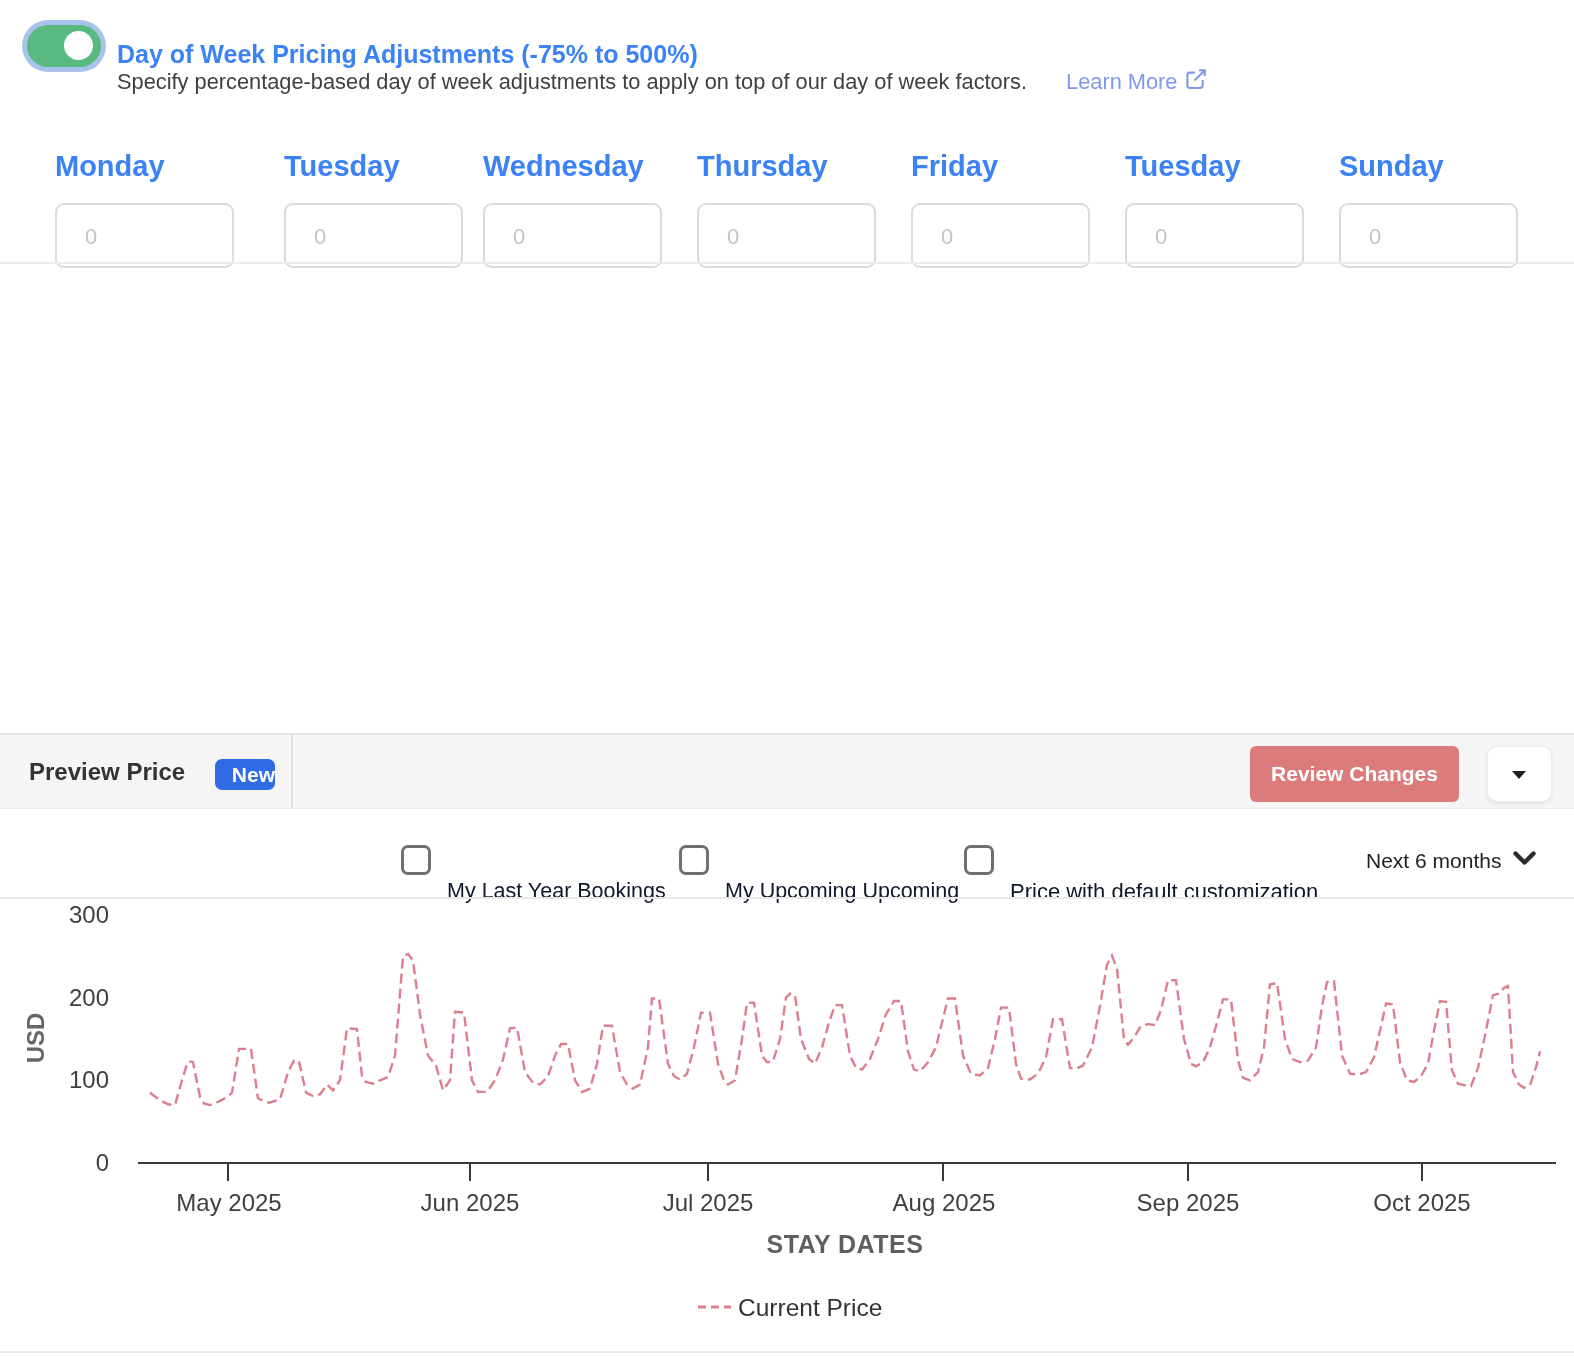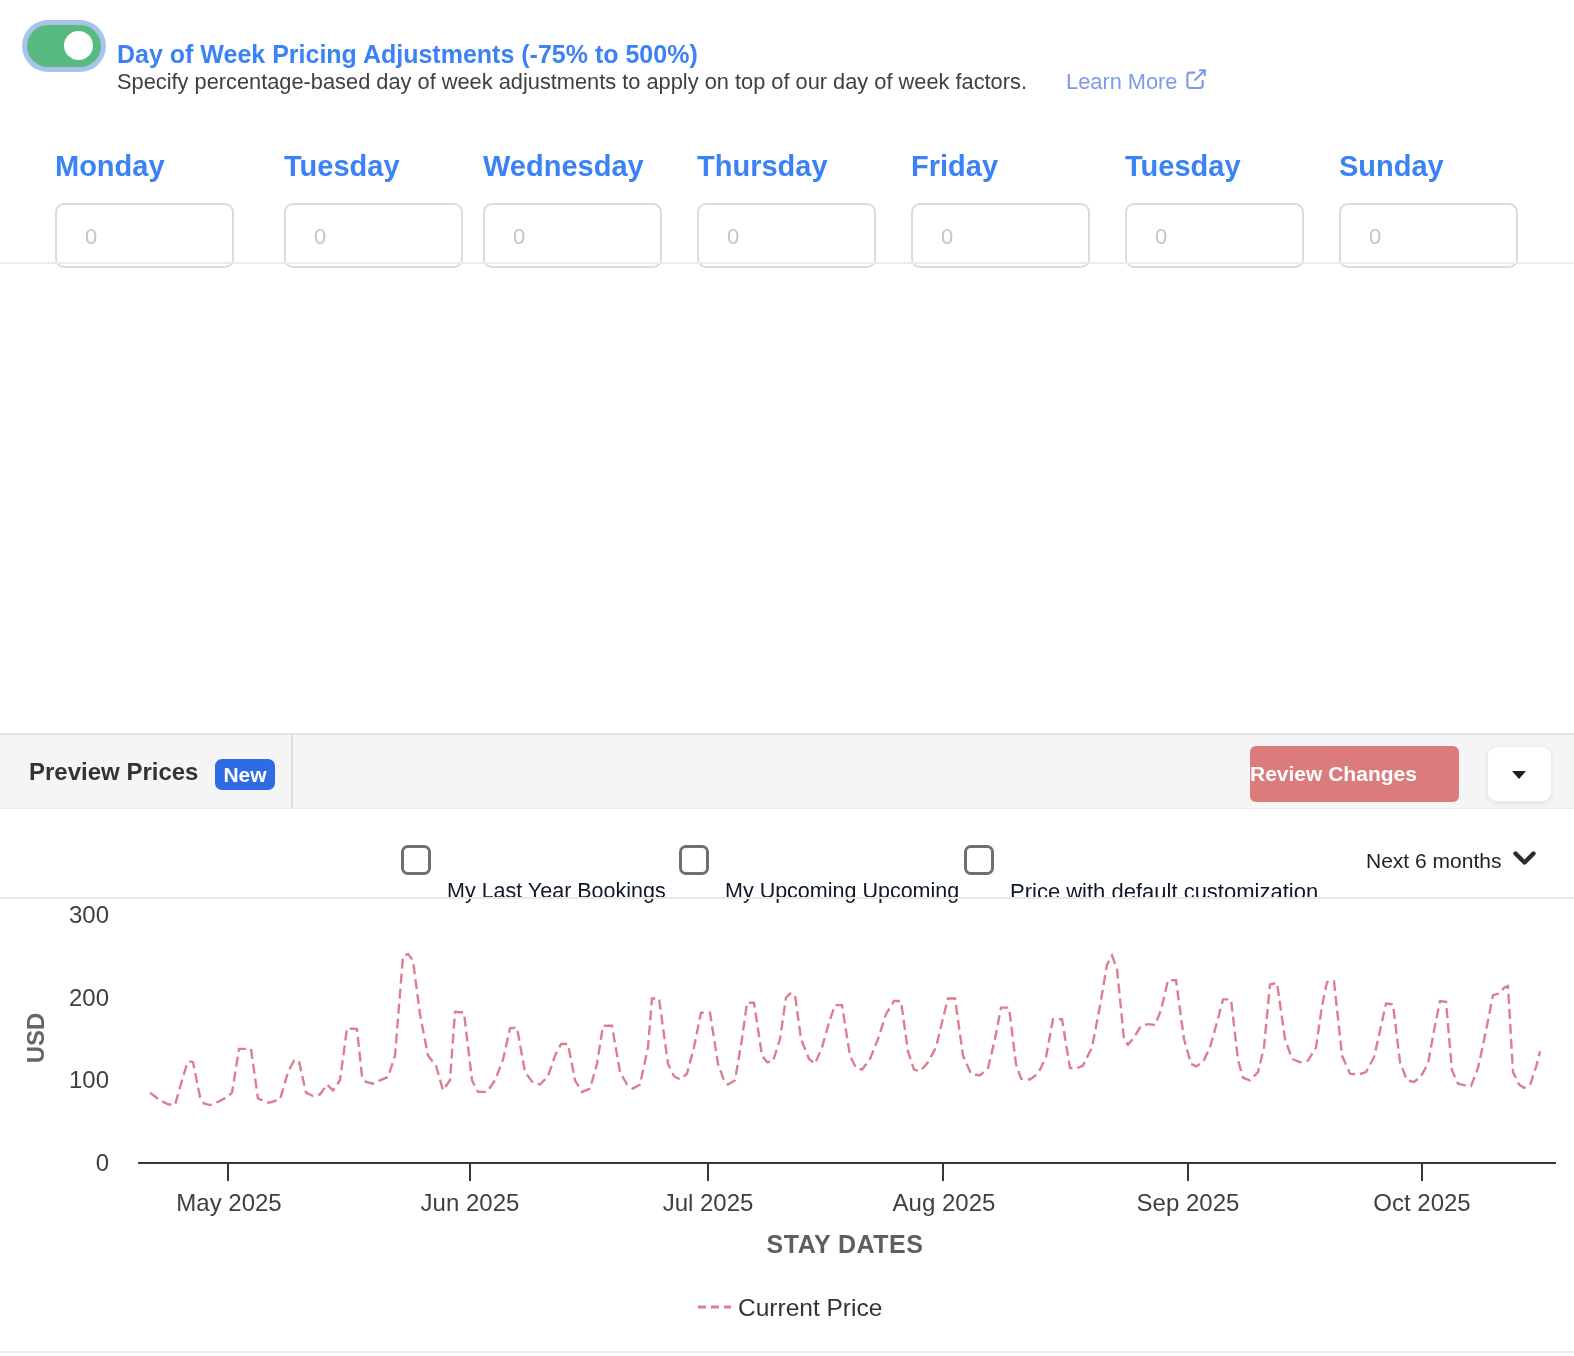--- a/index.html
+++ b/index.html
@@ -17,25 +17,25 @@
 
 .daycol { position:absolute; top:134px; width:179px; }
 .daylbl { font-size:29px; font-weight:bold; color:#3b82f6;margin-top:16px; }
 .dayinput { margin-top:20px; width:179px; height:65px; border:2px solid #dbdbdb; border-radius:9px; font-size:22px; color:#c4c4c4; line-height:63px; padding-left:28px; background:#fff; }
 #topline { left:0; top:262px; width:1574px; height:0; border-top:2px solid #ececec; }
 
 
 #bar { left:0; top:733px; width:1574px; height:76px; background:#f5f5f5; border-top:2px solid #e4e4e4; border-bottom:1px solid #ebebeb; }
 #barleft { position:absolute; left:0; top:0; width:293px; height:100%; border-right:2px solid #dedede; }
 #pptitle { position:absolute; left:29px; top:50%; transform:translateY(-50%); font-size:24px; font-weight:bold; color:#333; }
-#newbadge { position:absolute; left:215px; top:24px; width:60px; height:31px; border-radius:7px; background:#2f6be4; color:#fff; font-size:21px; font-weight:bold; text-align:center; line-height:31px; }
+#newbadge { position:absolute; left:215px; top:24px; width:60px; height:31px; border-radius:7px; background:#2f6be4; color:#fff; font-size:21px; font-weight:bold; text-align:right; line-height:31px; }
 #unsaved { position:absolute; left:936px; top:18px; width:300px; height:40px; background:#fff; border:3px solid #c99e42; border-radius:9px; white-space:nowrap; }
 #unsaved .dot { position:absolute; left:12px; top:13px; width:12px; height:12px; border-radius:50%; background:#c69b3e; }
 #unsaved .txt { position:absolute; left:33px; top:0; line-height:35px; font-size:21px; font-weight:bold; color:#3a3a3a; }
-#review { position:absolute; left:1250px; top:11px; width:209px; height:56px; background:#dc7b7b; border-radius:6px; color:#fff; font-size:21px; font-weight:bold; line-height:56px; }
+#review { position:absolute; left:1250px; top:11px; width:209px; height:56px; background:#dc7b7b; border-radius:6px; color:#fff; font-size:21px; font-weight:bold; text-align:center; line-height:56px; }
 #caretbtn { position:absolute; left:1487px; top:11px; width:65px; height:56px; background:#fff; border-radius:10px; border:1px solid #ececec; box-shadow:0 2px 5px rgba(0,0,0,0.07); }
 #caretbtn .tri { position:absolute; left:24px; top:24px; width:0; height:0; border-left:7px solid transparent; border-right:7px solid transparent; border-top:8px solid #1f1f1f; }
 
 
 .cb { position:absolute; top:845px; width:30px; height:30px; border:3px solid #6f6f6f; border-radius:7px; background:#fff; }
 .cblbl { position:absolute; top:845px; height:30px; line-height:31px; font-size:22px; color:#0f172a;margin-top:31px; }
 #next6 { position:absolute; top:845px; left:1366px; height:30px; line-height:31px; font-size:21px; color:#222; }
 #next6chev { position:absolute; top:851px; left:1513px; }
 </style>
 </head>
@@ -76,21 +76,21 @@
       <div class="dayinput">0</div>
     </div>
   <div class="daycol" style="left:1339px">
       <div class="daylbl">Sunday</div>
       <div class="dayinput">0</div>
     </div>
   <div id="topline" class="abs"></div>
 
   <div id="bar" class="abs">
     <div id="barleft">
-      <span id="pptitle">Preview Prices</span>
+      <span id="pptitle">Preview Price</span>
       <span id="newbadge">New</span>
     </div>
     <div id="review">Review Changes</div>
     <div id="caretbtn">
         <div class="tri"></div>
       </div>
   </div>
 
   <div class="cb" style="left:401px"></div>
   <div class="cblbl" style="left:447px; font-size:21.5px">My Last Year Bookings</div>

